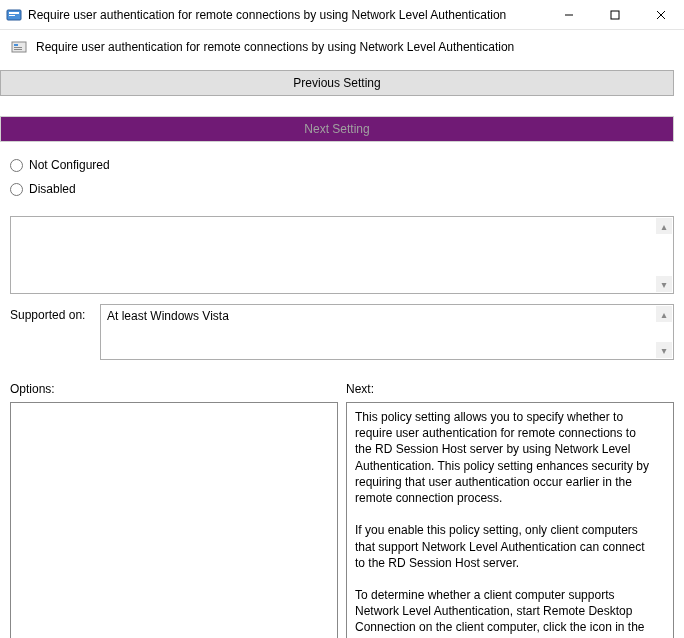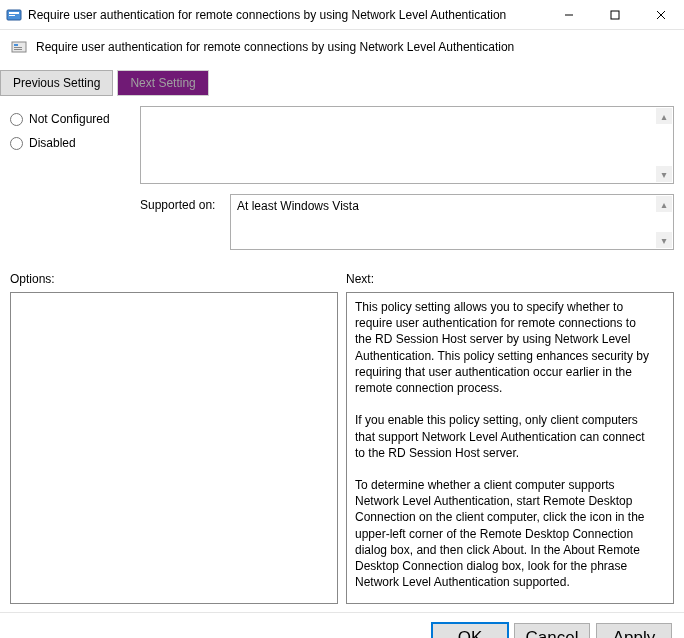--- a/index.html
+++ b/index.html
@@ -31,37 +31,39 @@
       font-family: inherit;
       font-size: 10px;
     }
     .subheader {
       display: flex; align-items: center;
       padding: 8px 10px;
     }
     .subheader .sub-icon { width: 18px; height: 18px; margin-right: 8px; }
     .nav-buttons {
       padding: 6px 10px 10px 0;
-      display: flex; gap: 4px;
+      display: flex; gap: 20px; flex-direction: column;
     }
     .nav-buttons button {
       padding: 5px 12px;
       font-size: 12px;
       border: 1px solid #adadad;
       background: #e1e1e1;
       font-family: inherit;
     }
     .nav-buttons button:disabled {
       color: #a0a0a0;
       background: #701a75;
       border-color: #d0d0d0;
     }
     .config-area {
       display: flex;
       padding: 0 10px;
+      gap: 10px;
+      flex-direction: column;
     }
     .radios {
       width: 130px;
       padding-top: 6px;
     }
     .radio-row {
       display: flex; align-items: center;
       margin-bottom: 10px;
       gap: 6px;
     }

